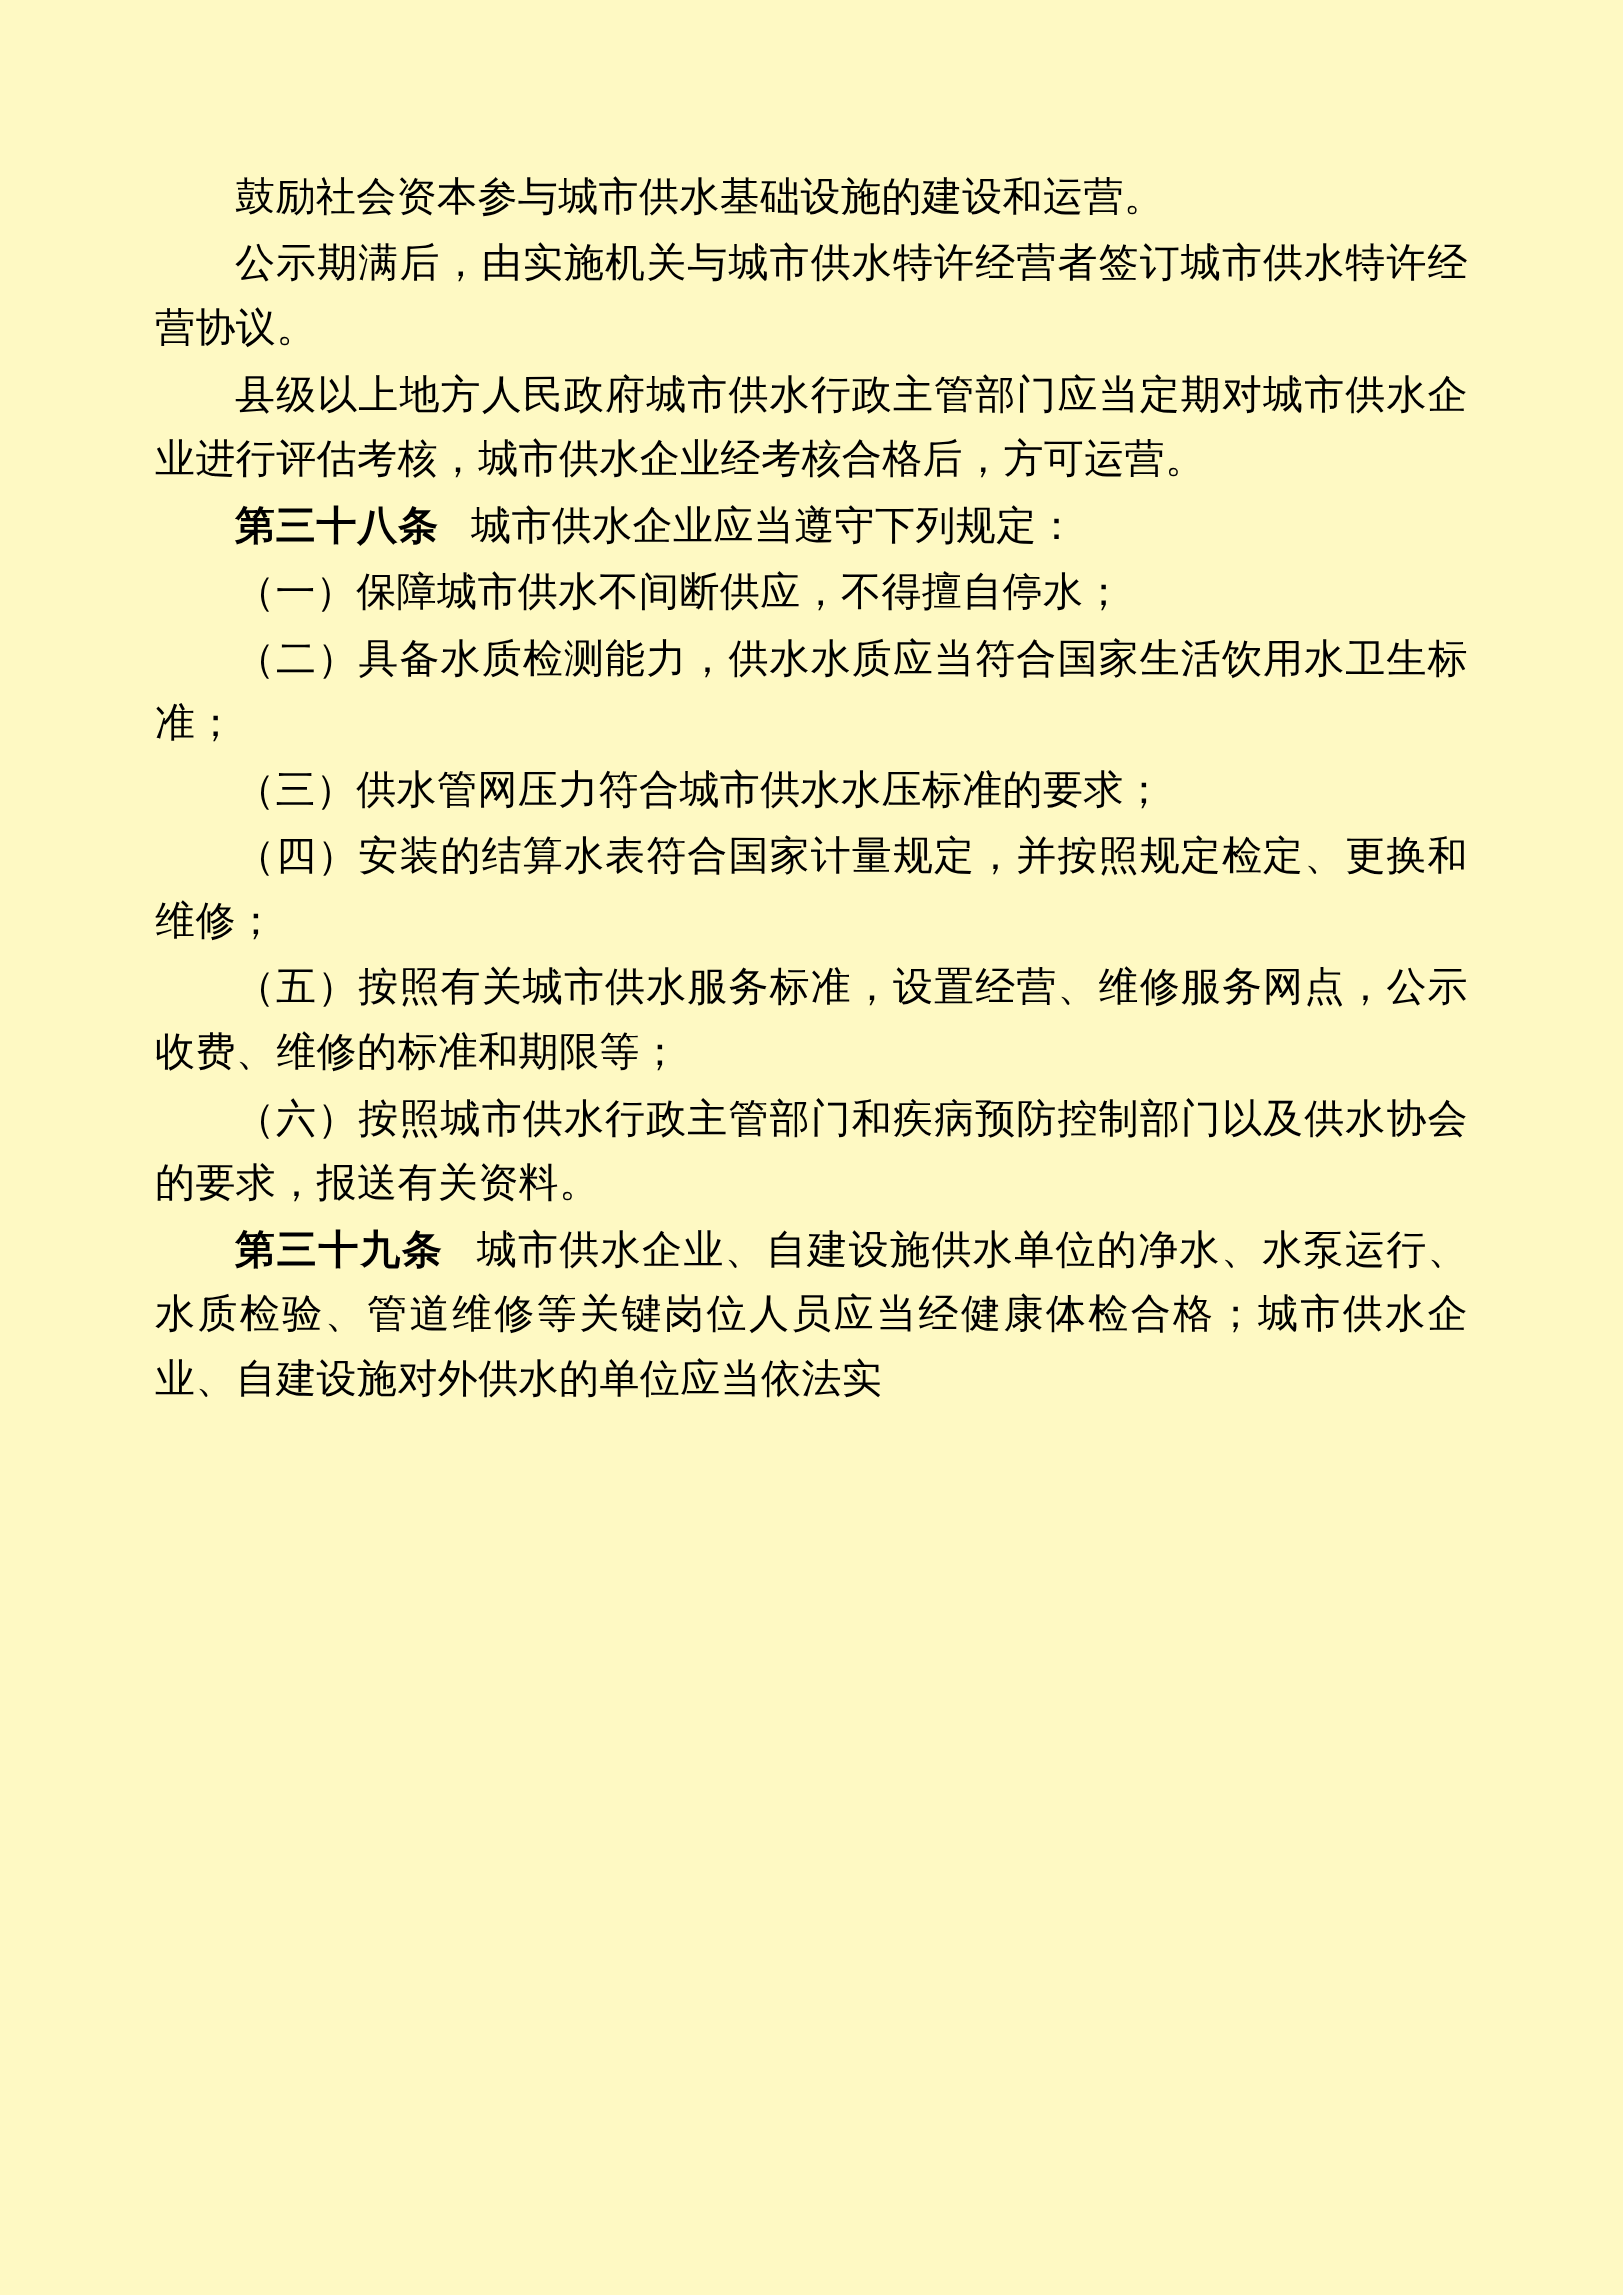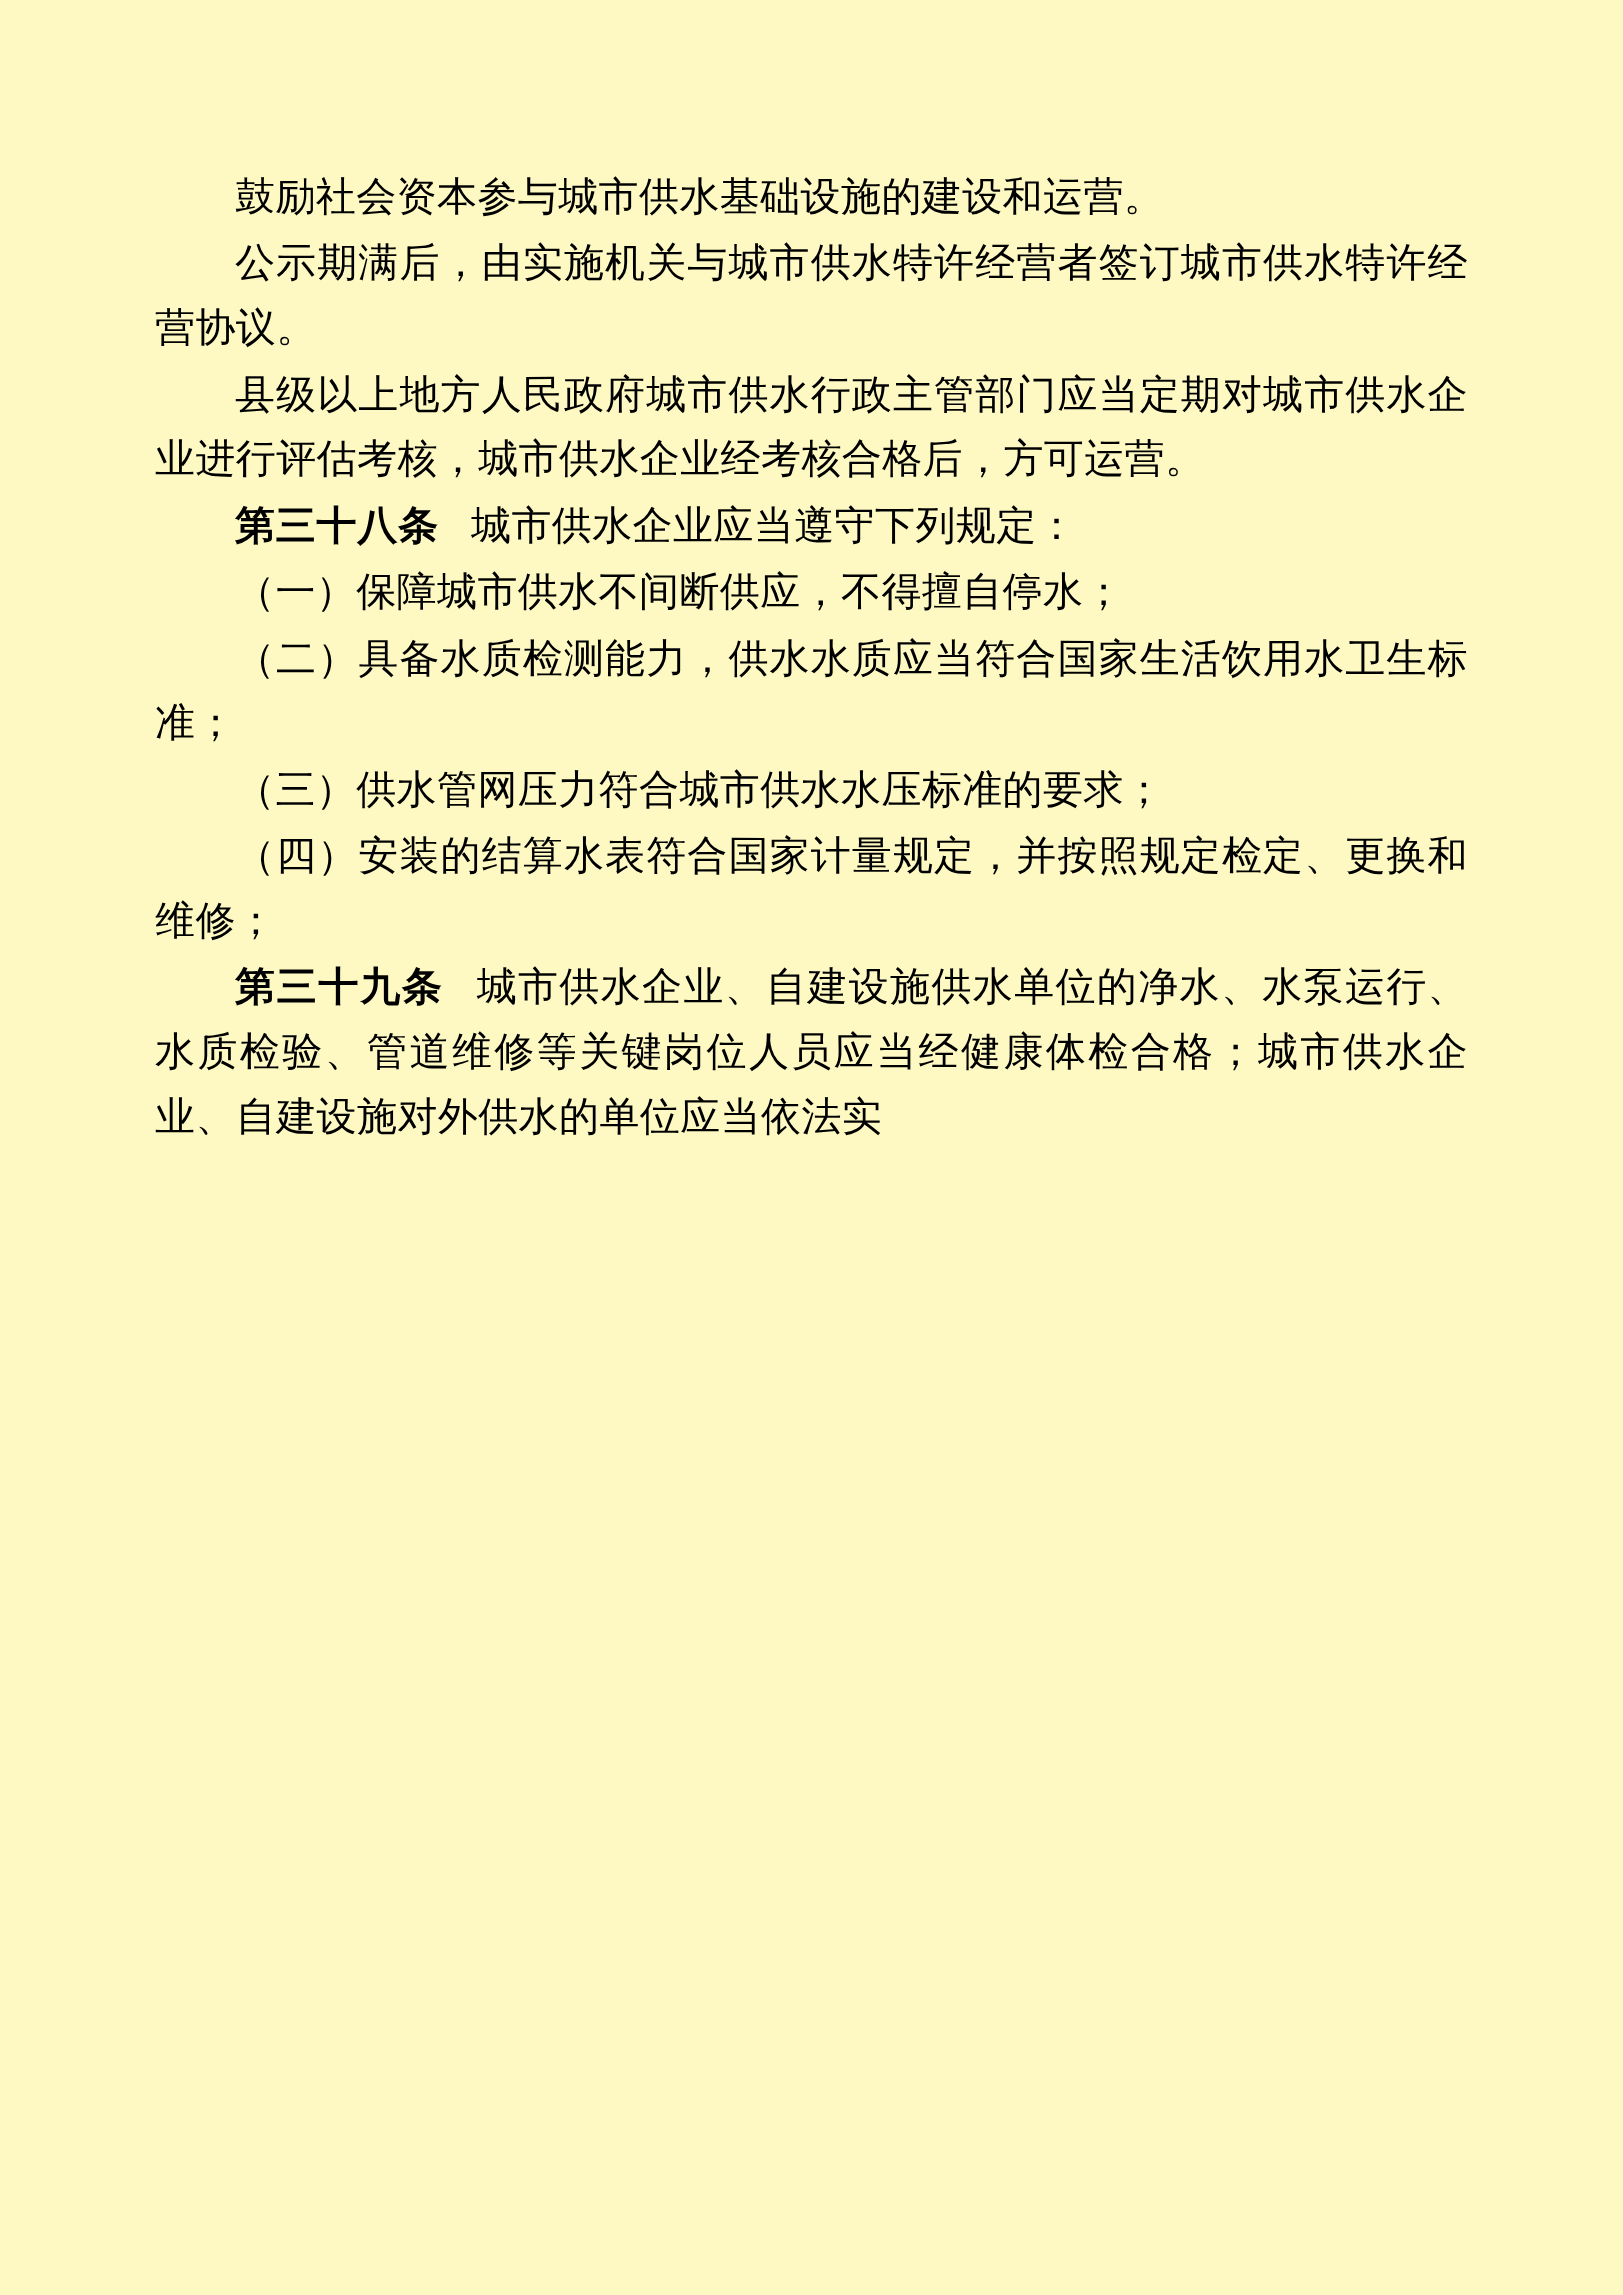--- a/index.html
+++ b/index.html
@@ -69,21 +69,27 @@
     </p>
 
     <p class="para">
       <span>（三）供水管网压力符合城市供水水压标准的要求；</span>
     </p>
 
     <p class="para">
       <span>（四）安装的结算水表符合国家计量规定，并按照规定检定、更换和维修；</span>
     </p>
 
+    <p class="para">
+      <span>（五）按照有关城市供水服务标准，设置经营、维修服务网点，公示收费、维修的标准和期限等；</span>
+    </p>
 
+    <p class="para">
+      <span>（六）按照城市供水行政主管部门和疾病预防控制部门以及供水协会的要求，报送有关资料。</span>
+    </p>
 
     <p class="para">
       <span class="art-label">第三十九条</span><span class="gap-after-label"></span><span>城市供水企业、自建设施供水单位的净水、水泵运行、水质检验、管道维修等关键岗位人员应当经健康体检合格；城市供水企业、自建设施对外供水的单位应当依法实</span>
     </p>
 
   </div>
 </div>
 
 
 </body></html>

